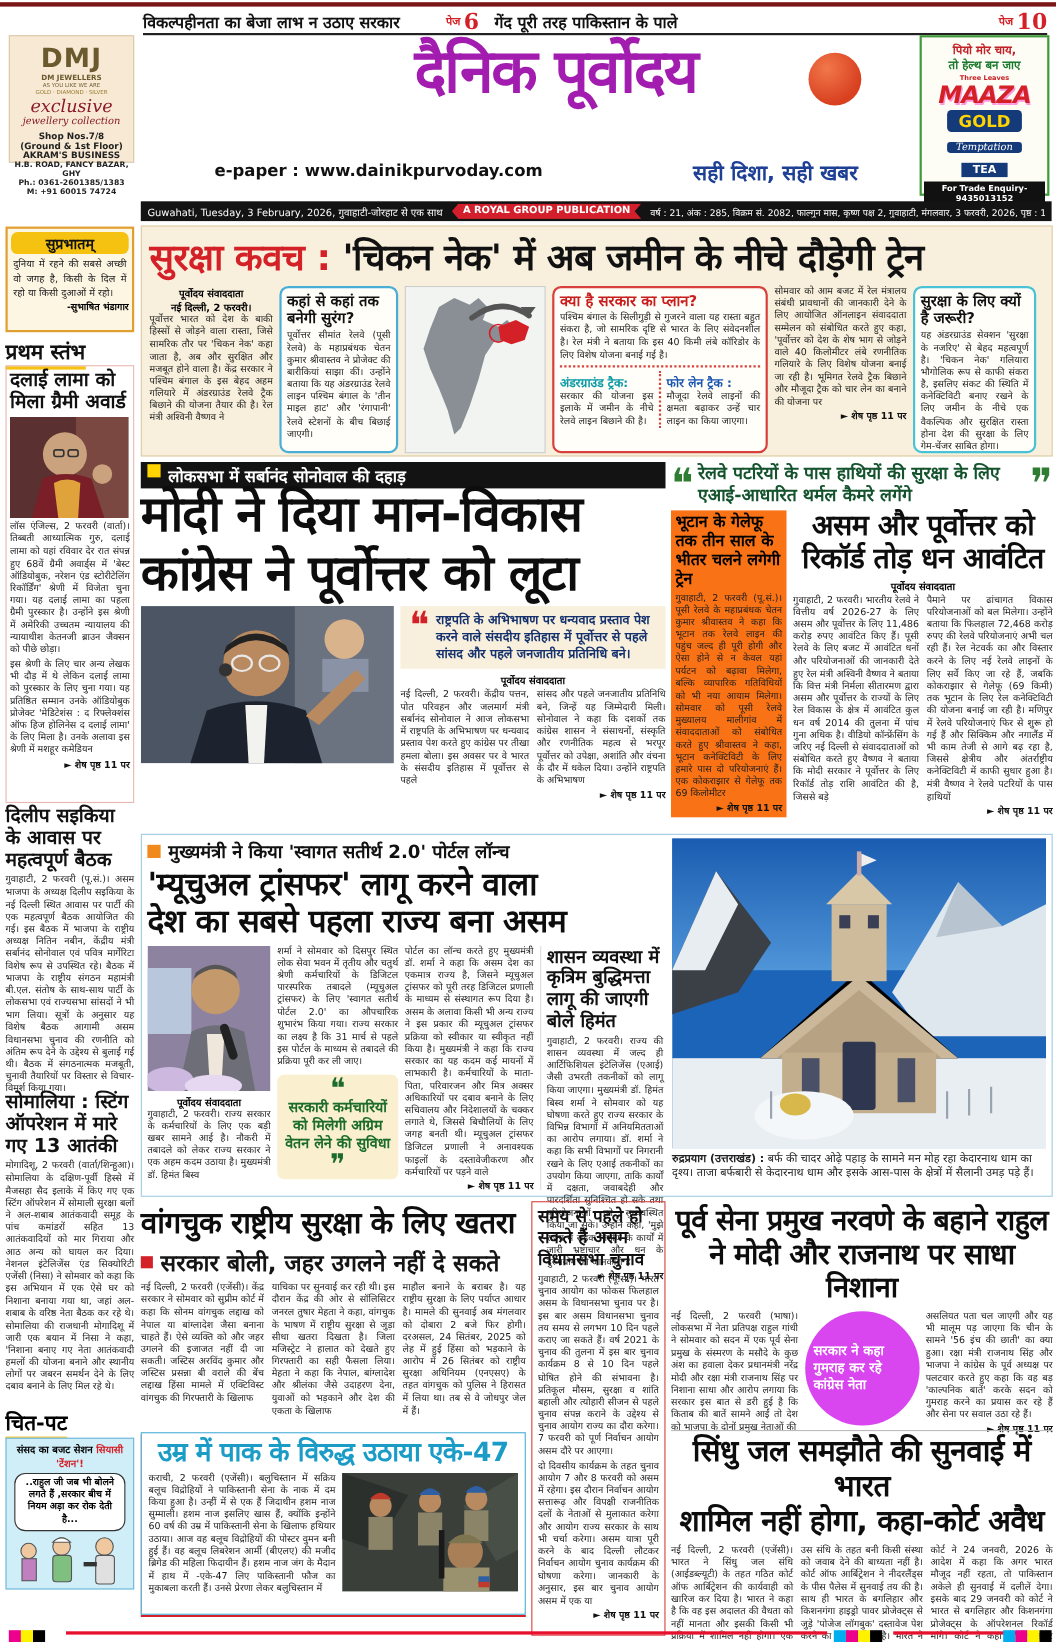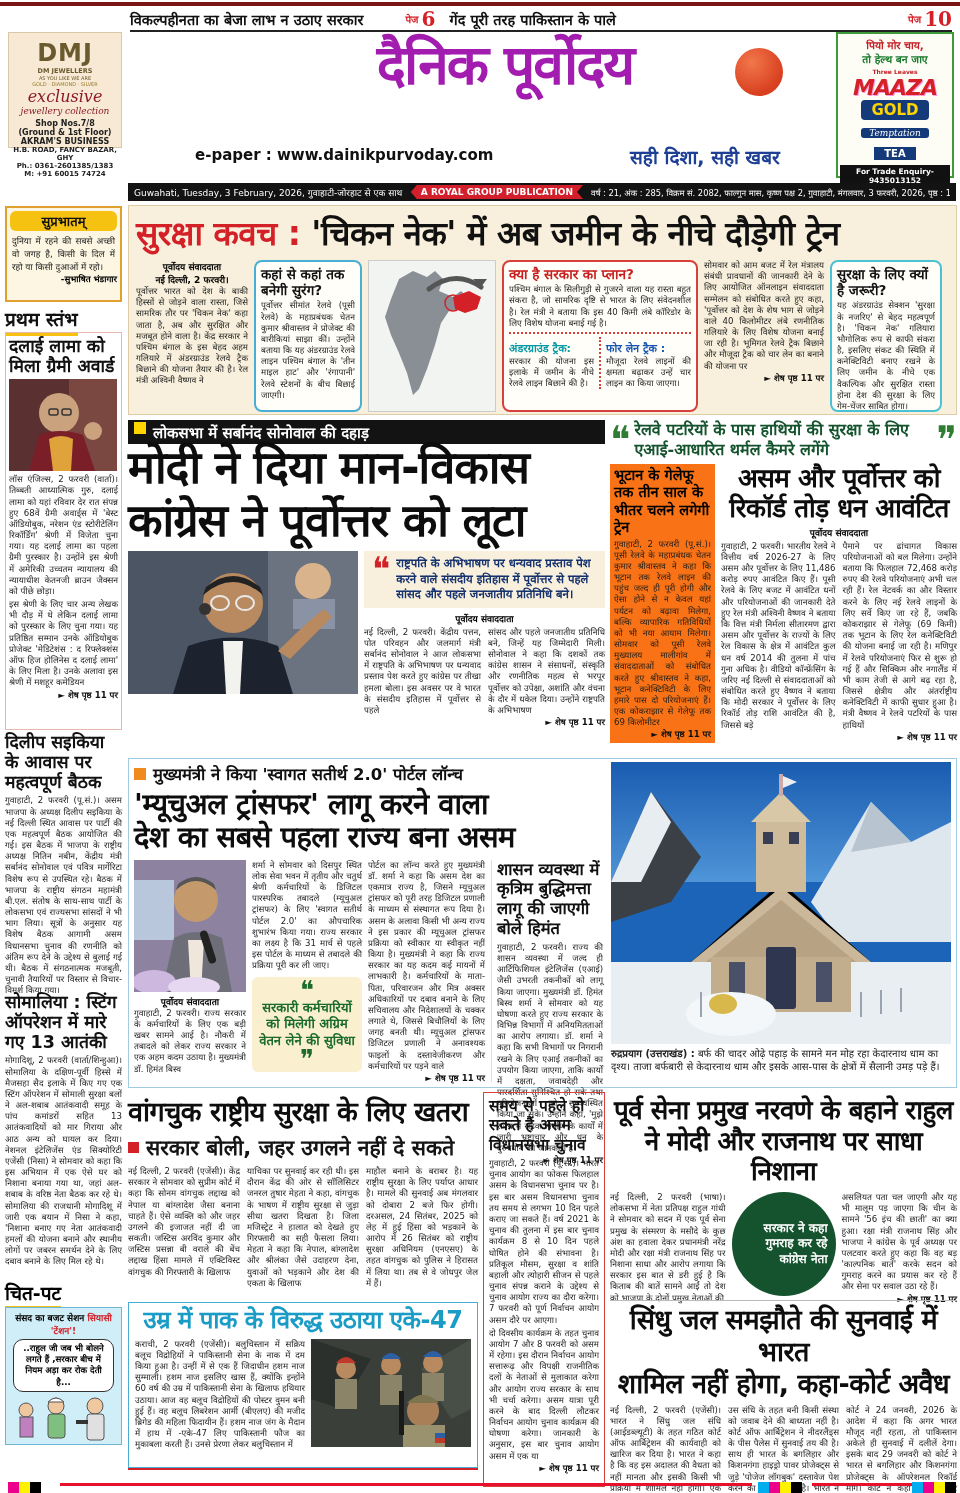--- a/index.html
+++ b/index.html
@@ -78,21 +78,21 @@
   .gquote-text { color:#1b6b2a; font-size:13px; font-weight:bold; line-height:1.3; }
   .him-headline { font-size:16.5px; font-weight:bold; line-height:1.2; color:#111; }
   .caption { font-size:10px; color:#222; line-height:1.3; }
   
   .wang-headline { font-size:27px; font-weight:bold; letter-spacing:-0.5px; color:#0d0d0d; }
   .wang-sub { font-size:21px; font-weight:bold; color:#141414; display:flex; align-items:center; gap:7px; }
   .sq-red { width:11px; height:11px; background:#d42027; }
   .assembly-box { border:1.5px solid #d8403c; padding:4px 5px; }
   .assembly-head { font-size:15.5px; font-weight:bold; line-height:1.25; color:#111; }
   .rahul-headline { font-size:26px; font-weight:bold; color:#0d0d0d; line-height:1.18; letter-spacing:-0.5px; text-align:center; }
-  .badge { background:#14532d; color:#fff; border-radius:50%; width:104px; height:104px; display:flex; align-items:center; justify-content:center; text-align:right; font-weight:bold; font-size:12px; line-height:1.3; padding:8px; }
+  .badge { background:#d946ef; color:#fff; border-radius:50%; width:104px; height:104px; display:flex; align-items:center; justify-content:center; text-align:left; font-weight:bold; font-size:12px; line-height:1.3; padding:8px; }
   .majid-box { border:1.5px solid #49aed6; box-shadow:0 2px 0 #d42027; padding:3px 6px; }
   .majid-headline { color:#1a9cc7; font-size:24px; font-weight:bold; line-height:1.2; text-align:center; letter-spacing:-0.5px; }
   
   .chitpat-title { font-size:19px; font-weight:bold; border-bottom:3px solid #f5c211; display:inline-block; }
   .cartoon { background:#cfeef8; border:1px solid #6db6d6; padding:3px; text-align:center; }
   .cartoon-cap { font-size:9px; font-weight:bold; }
   .bubble { background:#fff; border:1px solid #333; border-radius:10px; font-size:8.6px; font-weight:bold; padding:3px 4px; line-height:1.3; }
   
   .mark { width:11px; height:11px; display:inline-block; }
   .red-line { background:#e8112d; height:3px; }

